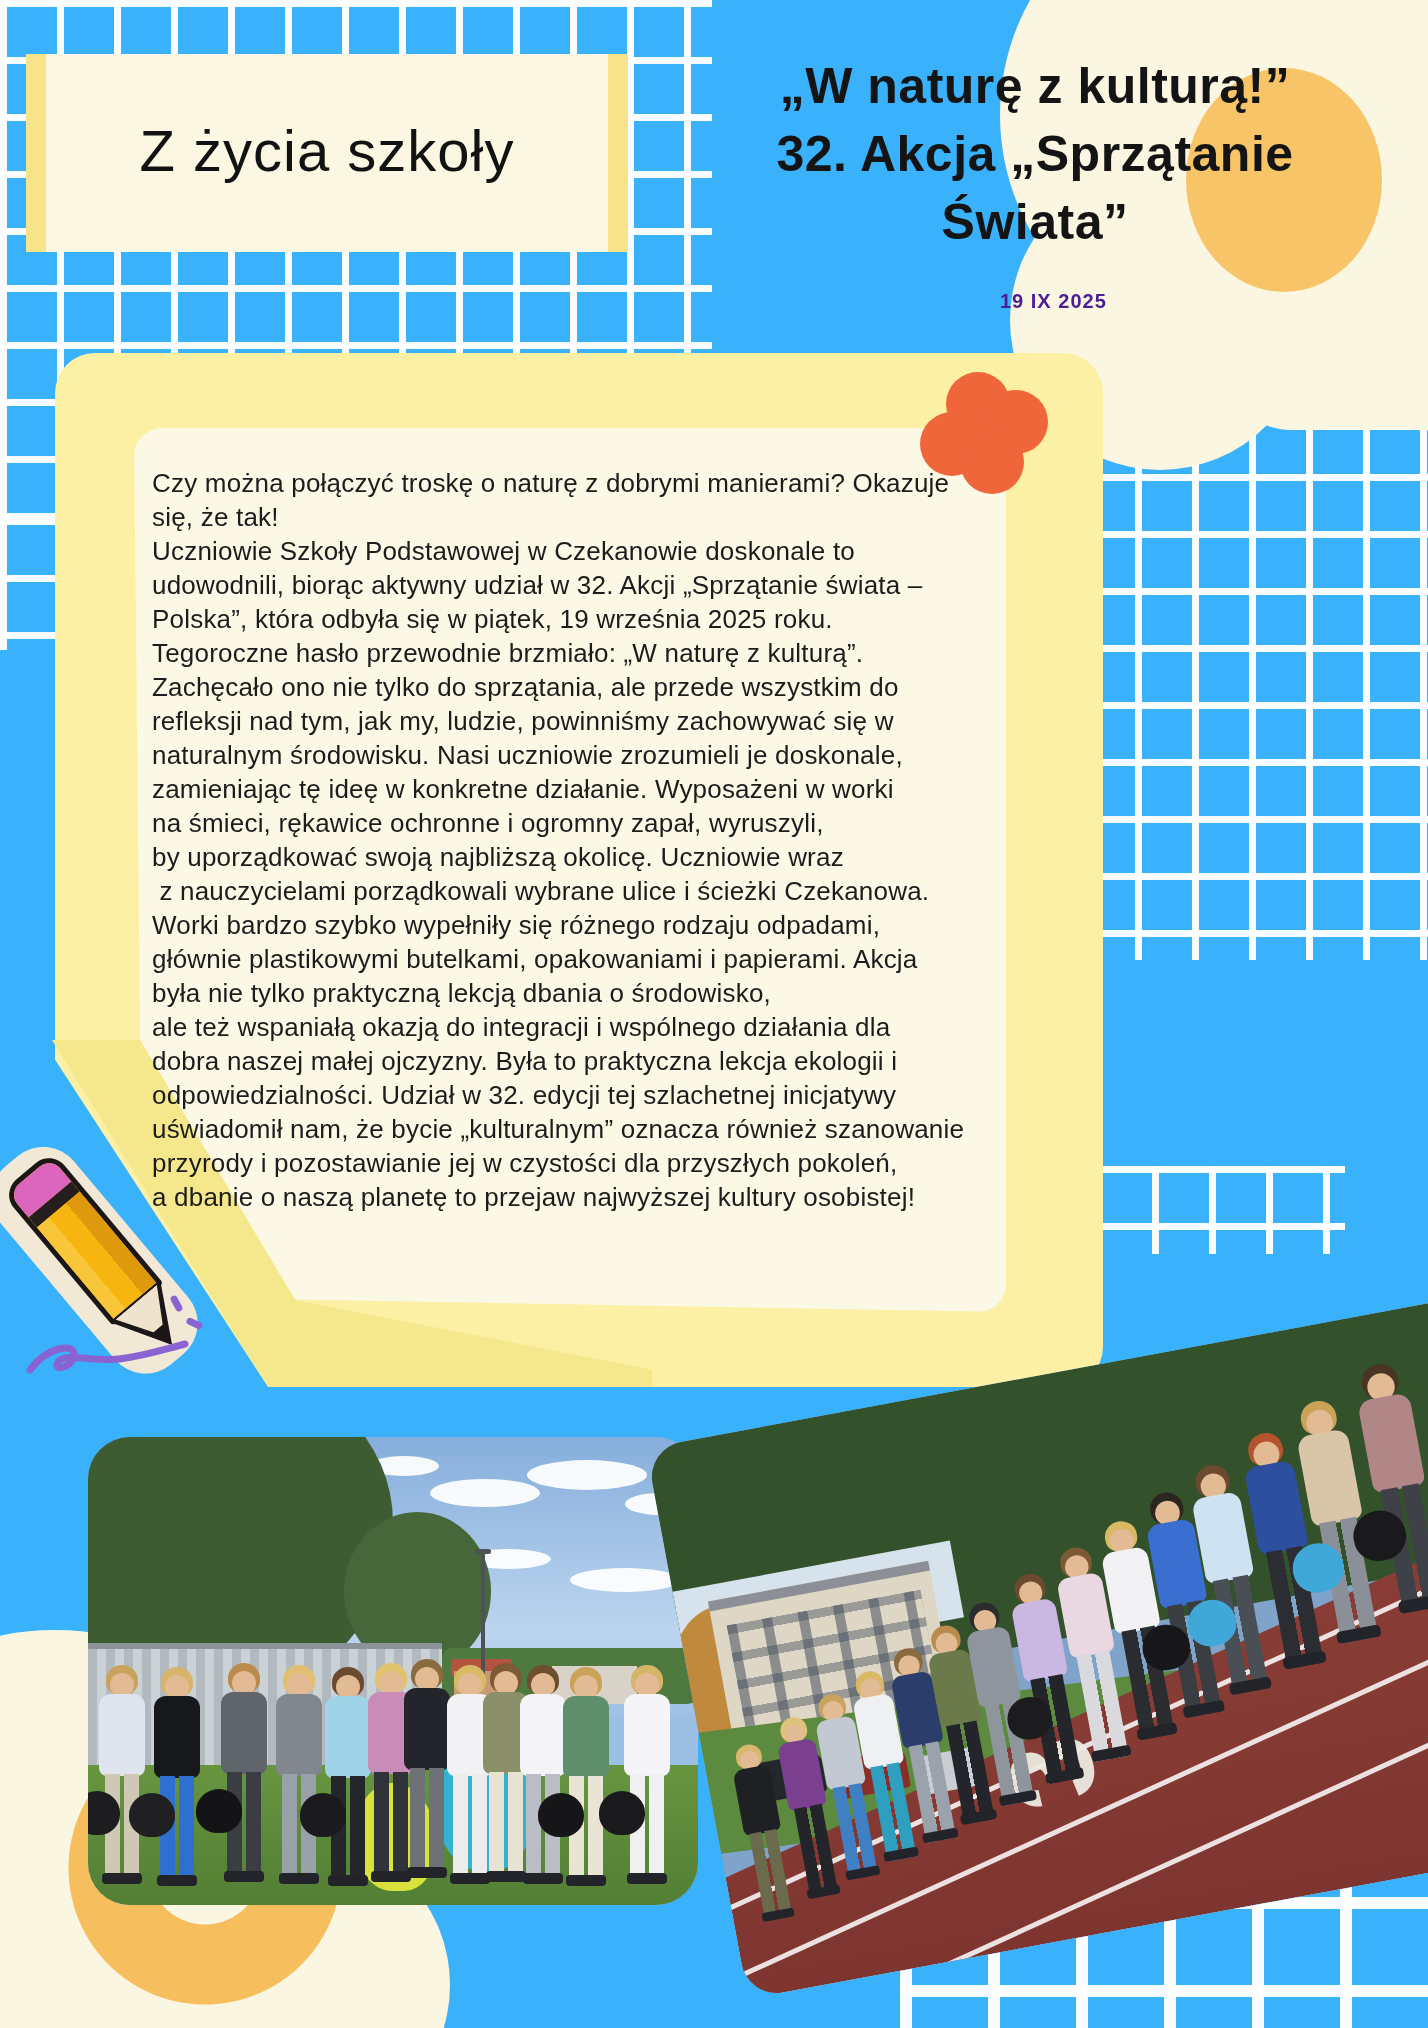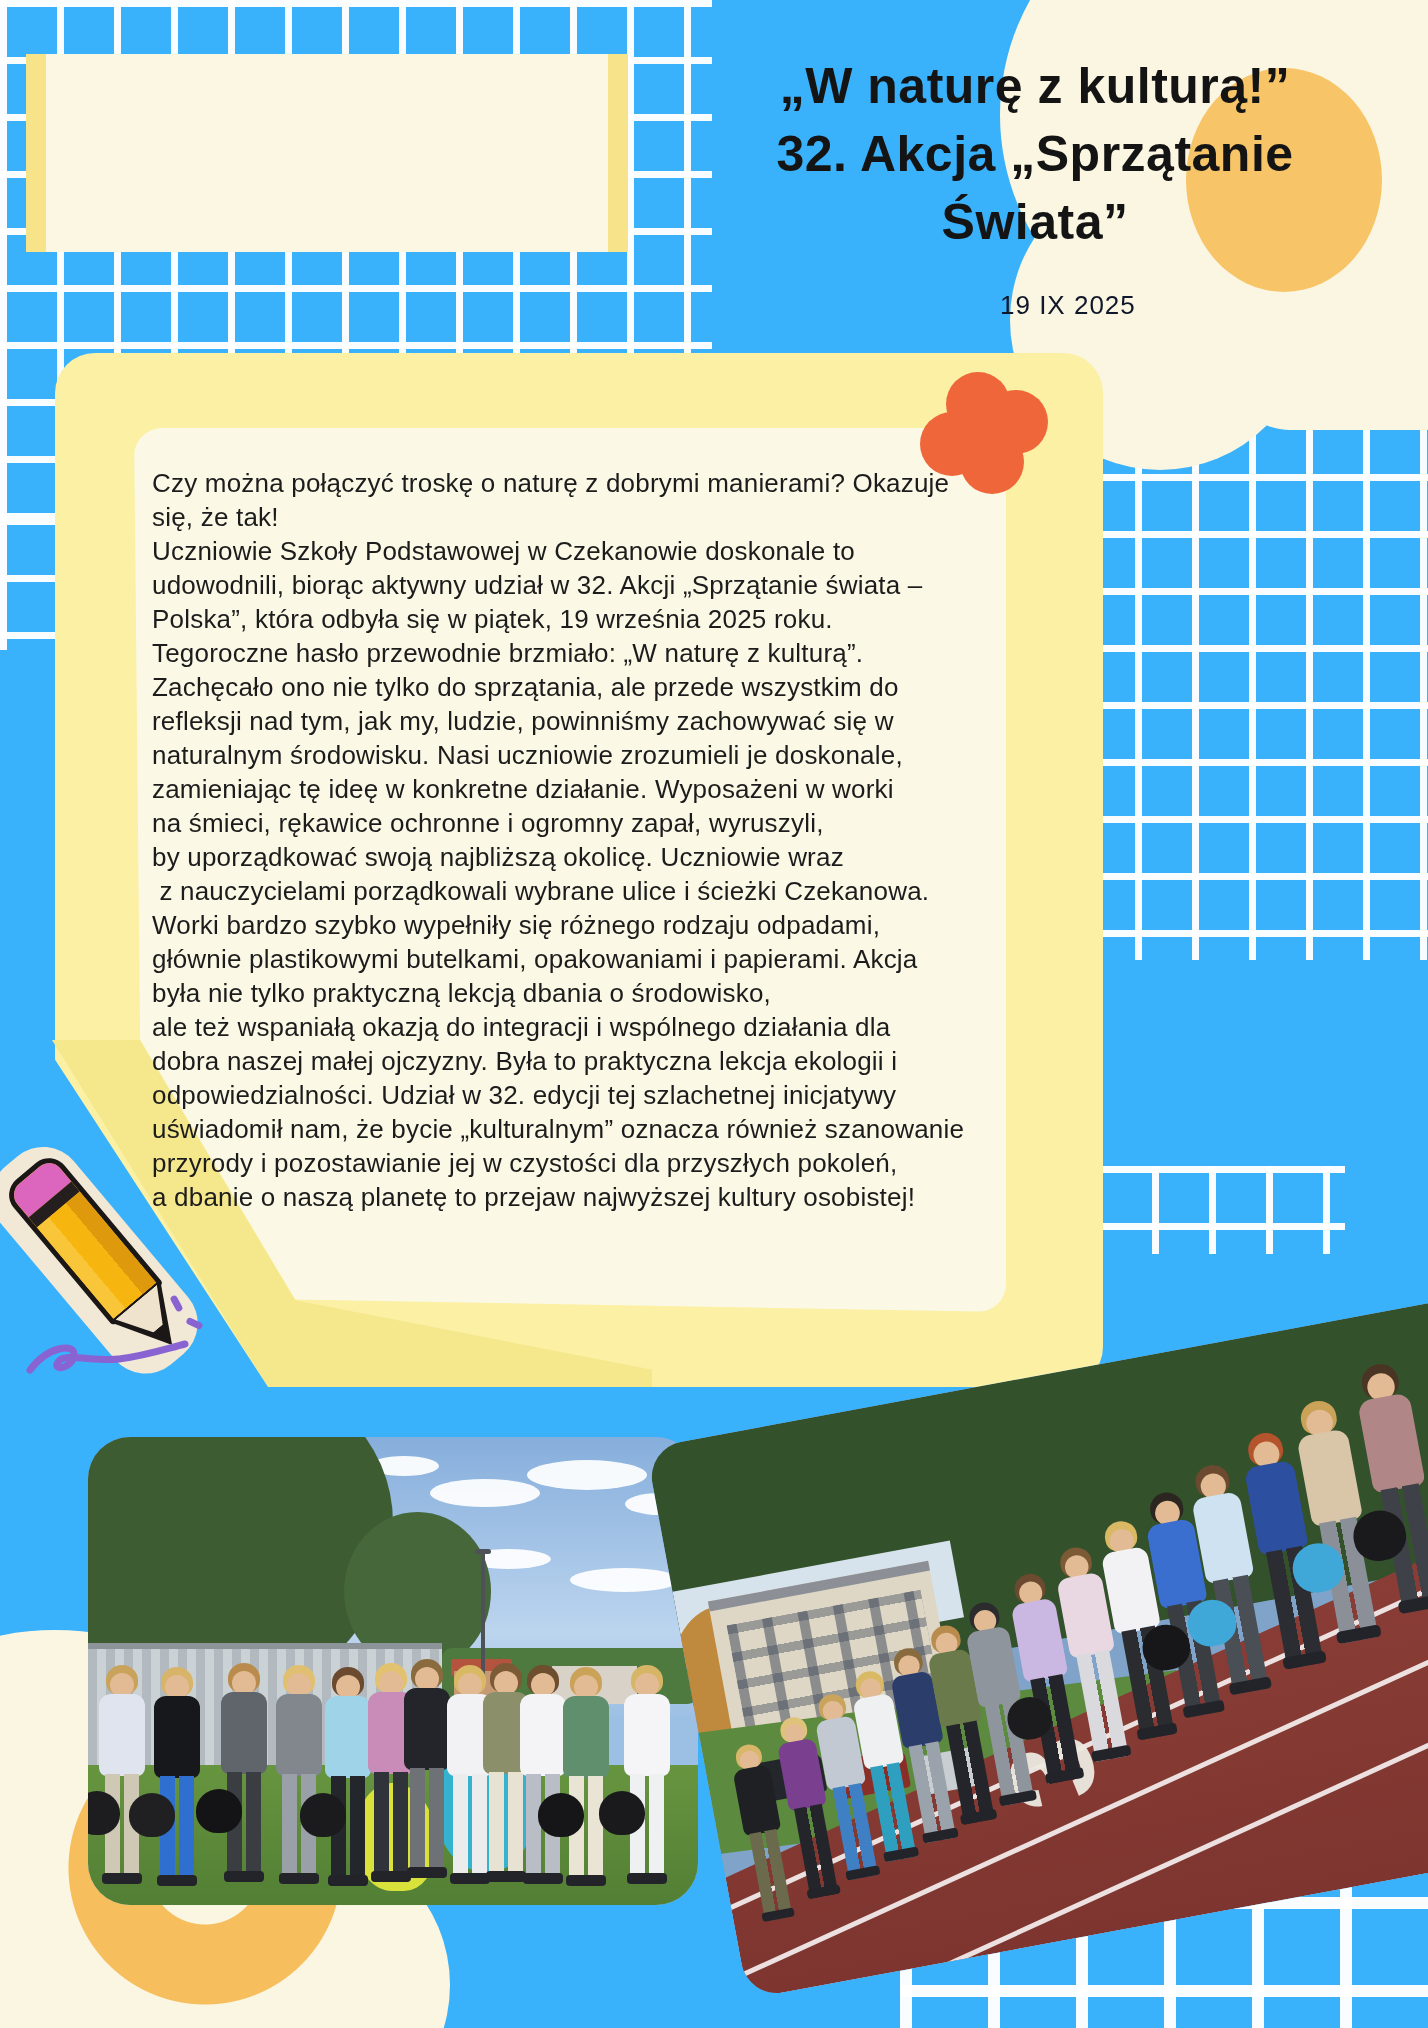--- a/index.html
+++ b/index.html
@@ -41,21 +41,21 @@
   #banner{position:absolute;left:26px;top:54px;width:602px;height:198px;background:#FBF7E2;z-index:6;overflow:hidden;}
   #banner .strip{position:absolute;top:0;bottom:0;width:20px;background:#F7E48A;}
   #banner .strip.l{left:0;} #banner .strip.r{right:0;}
   #banner-label{position:absolute;left:0;right:0;top:50%;transform:translateY(-54%);text-align:center;
     font-size:58px;font-weight:500;letter-spacing:1px;color:#121212;}
 
   
   #header-title{position:absolute;left:640px;top:52px;width:790px;z-index:7;text-align:center;
     font-size:50px;line-height:68px;font-weight:800;color:#141414;white-space:pre-line;letter-spacing:.5px;}
   #header-date{position:absolute;left:1000px;top:290px;width:190px;z-index:7;
-    font-size:26px;font-weight:400;color:#0f172a;letter-spacing:1px;}
+    font-size:20px;font-weight:700;color:#4c1d95;letter-spacing:1px;}
 
   
   #card-outer{position:absolute;left:55px;top:353px;width:1048px;height:1034px;background:#FBF0A4;border-radius:40px;z-index:10;}
   #card-fold{position:absolute;left:52px;top:1040px;width:600px;height:347px;background:#F4E78C;z-index:11;
     clip-path:polygon(14.7% 0, 40.5% 75%, 100% 95%, 100% 100%, 36% 100%, 0 0);}
   #card-inner-wrap{position:absolute;left:134px;top:428px;width:872px;height:884px;z-index:12;
     clip-path:polygon(0 0, 100% 0, 100% 100%, 18.5% 98.6%, 0.7% 69.2%);}
   #card-inner{width:100%;height:100%;background:#FBF8E6;border-radius:28px;}
   #card-cut{position:absolute;left:52px;top:1055px;width:218px;height:335px;background:#3AB1FB;z-index:13;
     clip-path:polygon(0 0, 100% 100%, 0 100%);}
@@ -152,20 +152,21 @@
 
   <div id="blob-bl-a" class="blob"></div>
   <div id="blob-bl-b" class="blob"></div>
   <div id="blob-bl-c" class="blob"></div>
   <div id="orange-ring"></div>
 
   <div id="banner">
     <span class="strip l"></span>
     <span class="strip r"></span>
 
+    <div id="banner-label">Z życia szkoły</div>
   </div>
 
   <div id="header-title">„W naturę z kulturą!”
 32. Akcja „Sprzątanie
 Świata”</div>
   <div id="header-date">19 IX 2025</div>
 
   <div id="card-outer"></div>
   <div id="card-fold"></div>
   <div id="card-inner-wrap">

